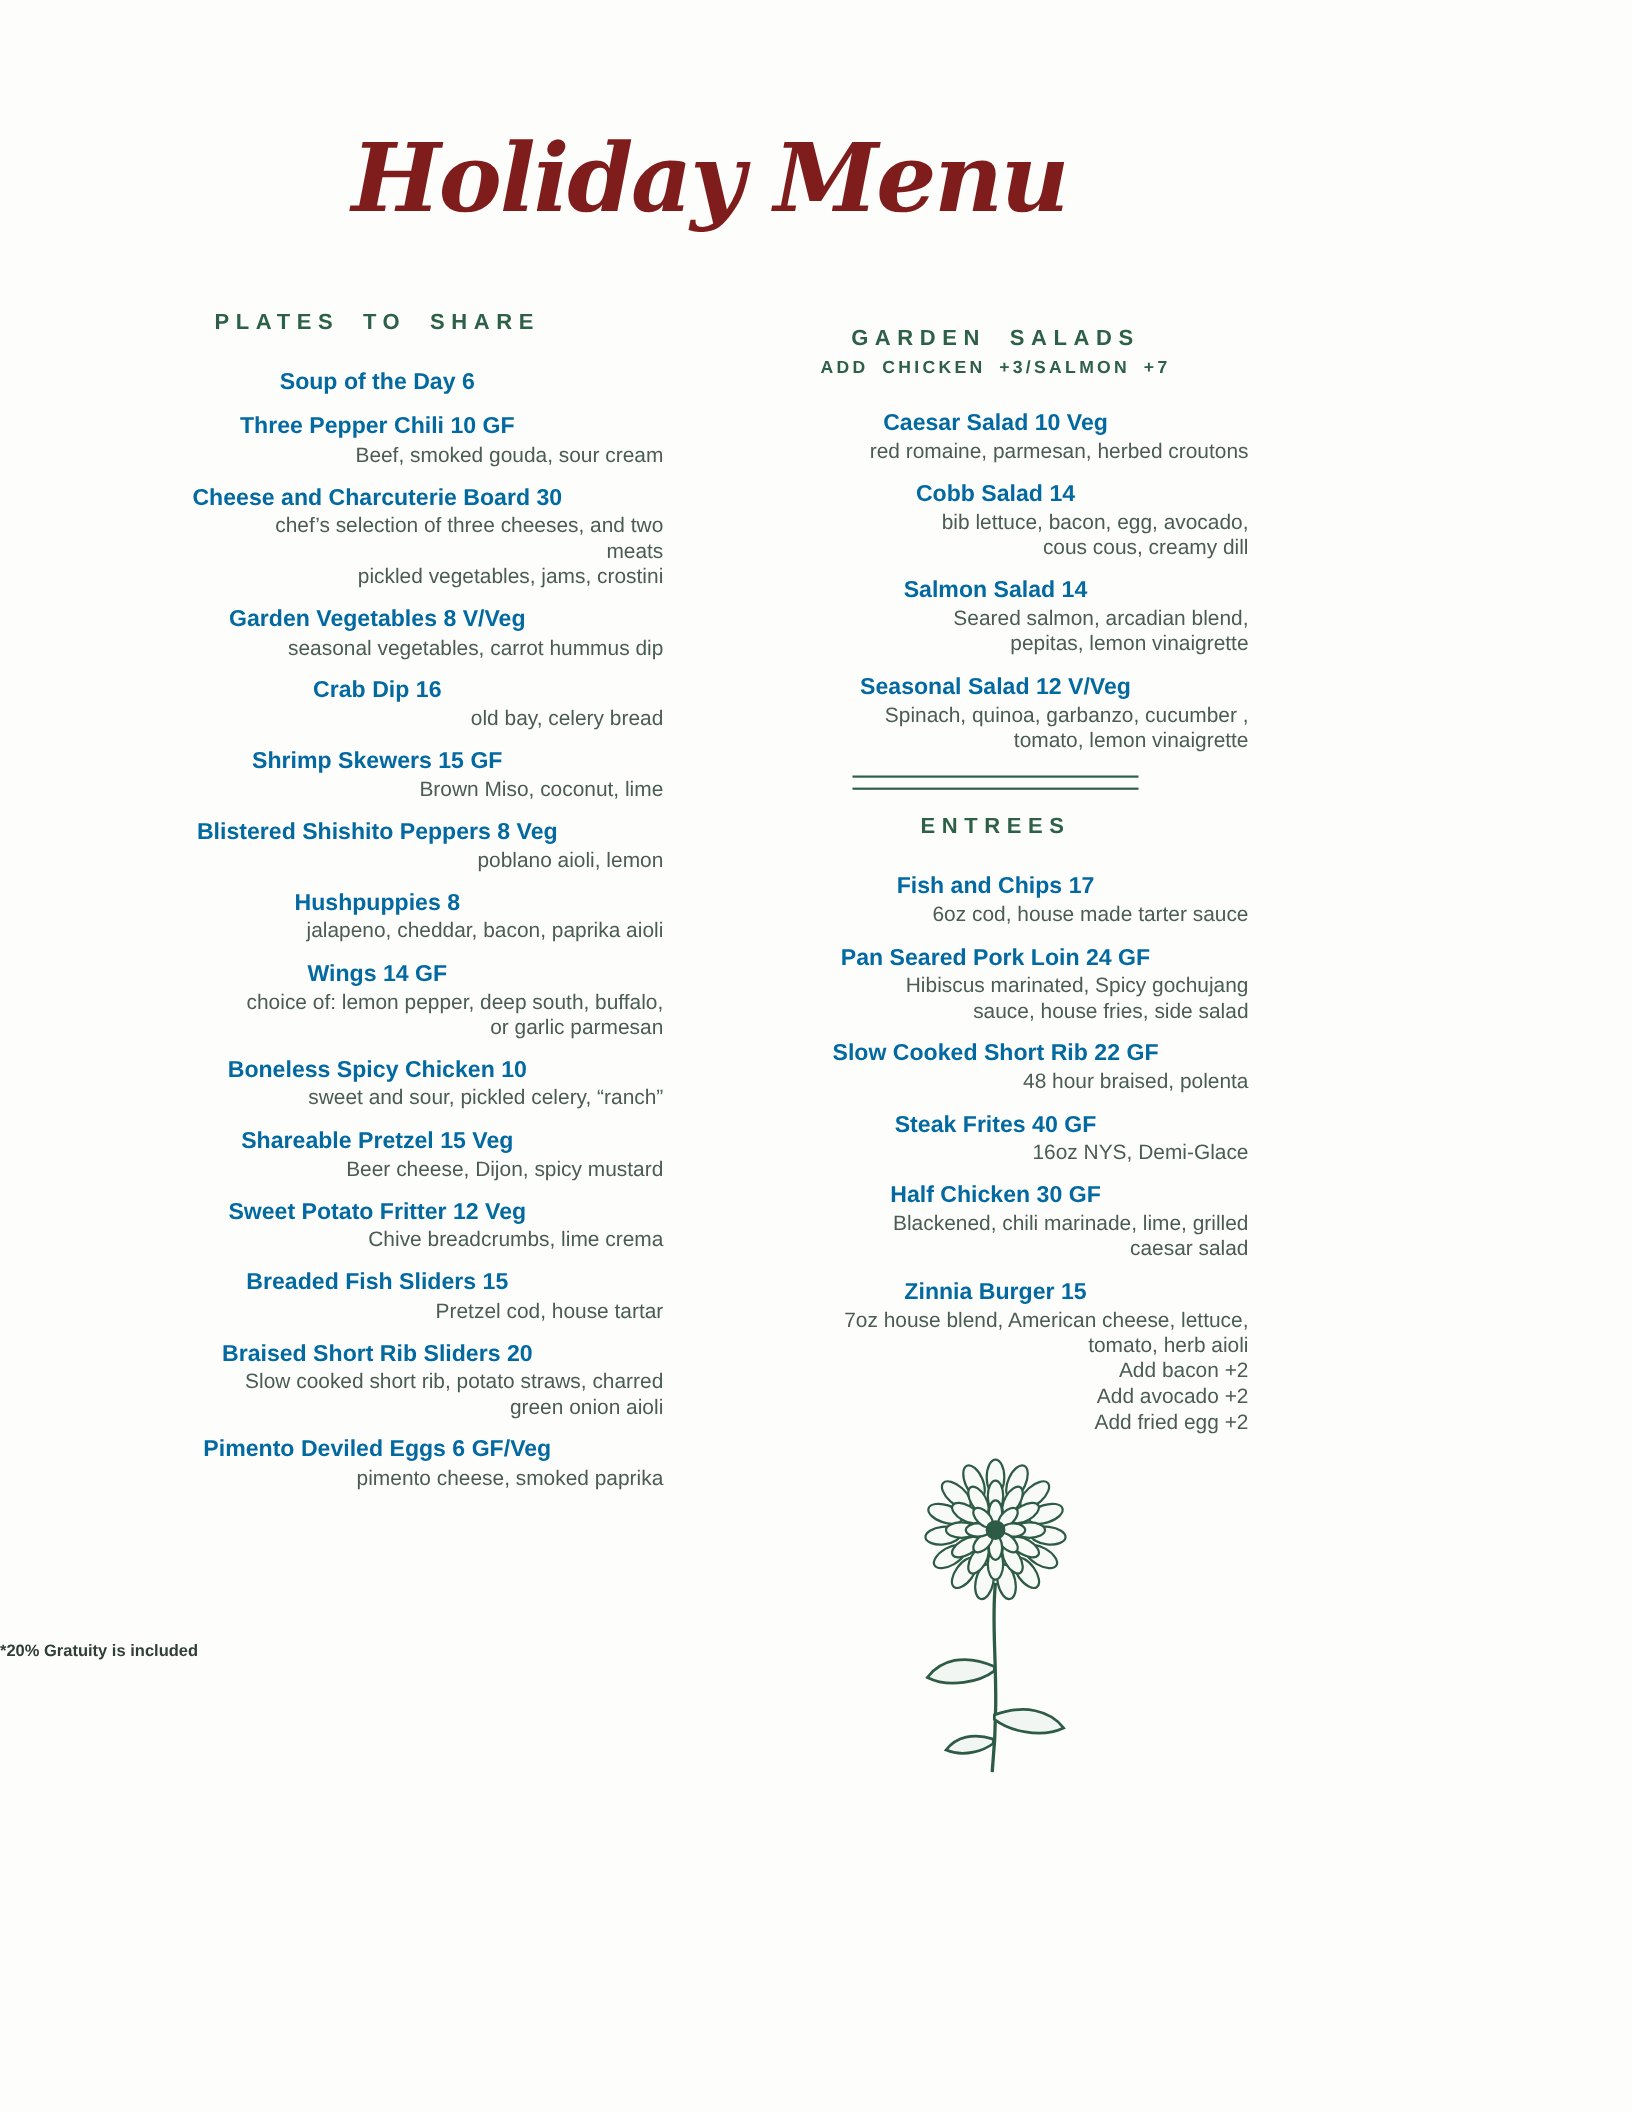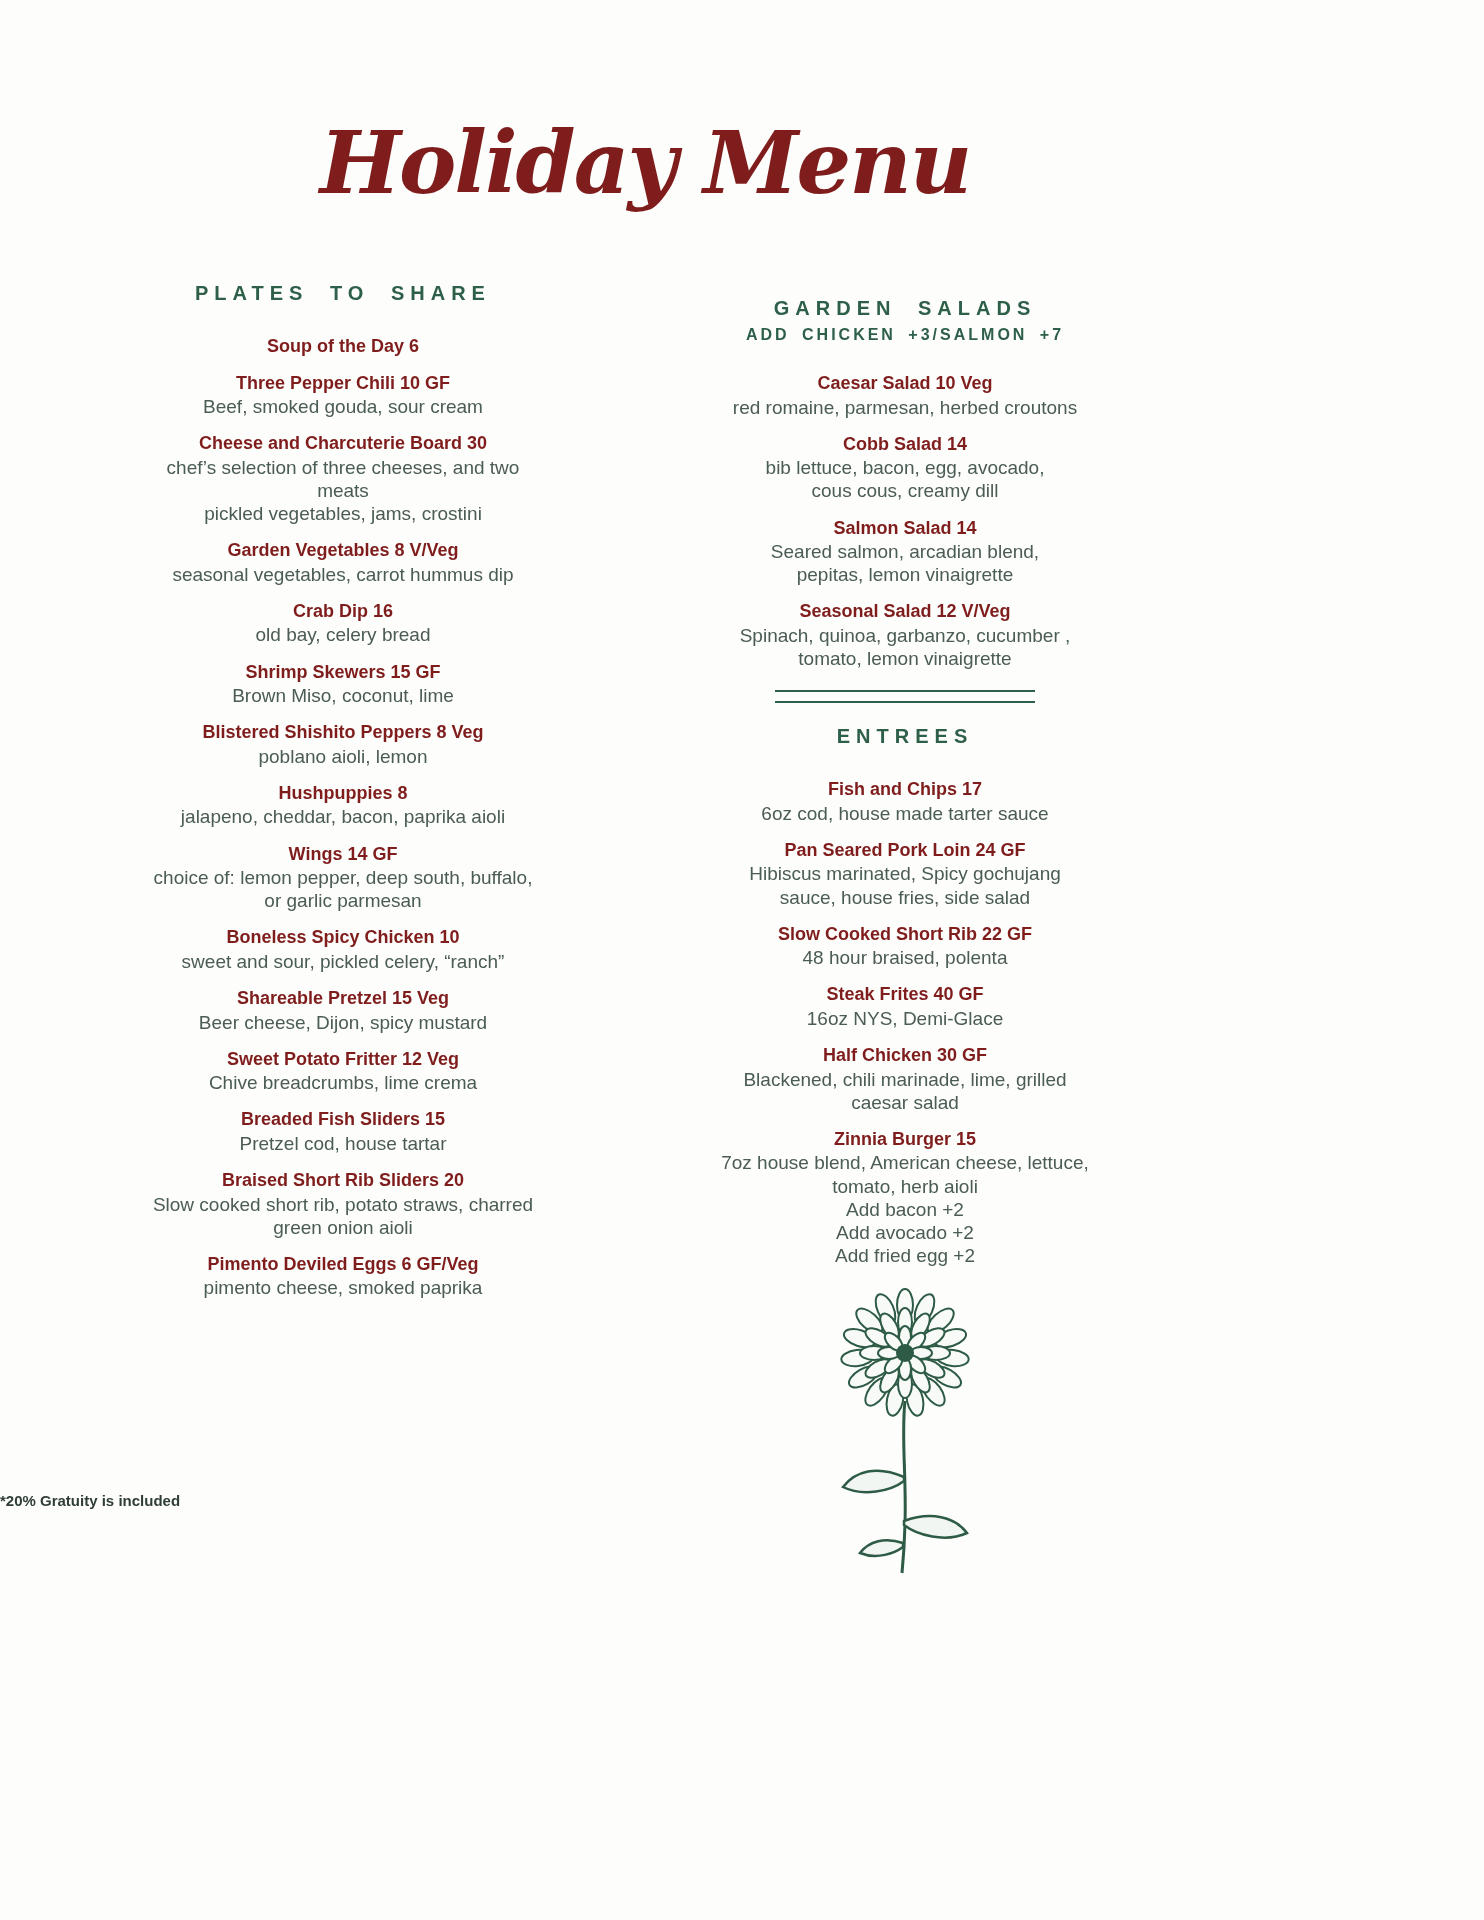--- a/index.html
+++ b/index.html
@@ -28,28 +28,29 @@
     letter-spacing:6px; word-spacing:10px;
     color:#2d5f49; margin:0 0 30px 0;
   }
   .section-subheading {
     font-size:16px; font-weight:700;
     letter-spacing:3px; word-spacing:5px;
     color:#2d5f49; margin:-24px 0 28px 0;
   }
   .menu-item { margin:0 0 14px 0; }
   .item-name {
-    font-size:18px; font-weight:700;
-    color:#7f1d1d; line-height:1.25;
+    font-size:21px; font-weight:700;
+    color:#0369a1; line-height:1.25;
   }
   .item-desc {
     font-size:19px; font-weight:400;
     color:#4a5c53; line-height:1.22;
     white-space:pre-line;
     margin-top:1px;
+    text-align:right;
   }
   .divider { margin:20px auto 22px auto; width:260px; }
   .divider .line { border-top:2px solid #2d5f49; }
   .divider .line + .line { margin-top:9px; }
   .flower-wrap { margin-top:14px; text-align:center; }
   .gratuity {
     position:absolute; top:1492px; left:0; width:1240px;
     font-size:15px; font-weight:700; color:#2f3e36;
   }
 </style>

